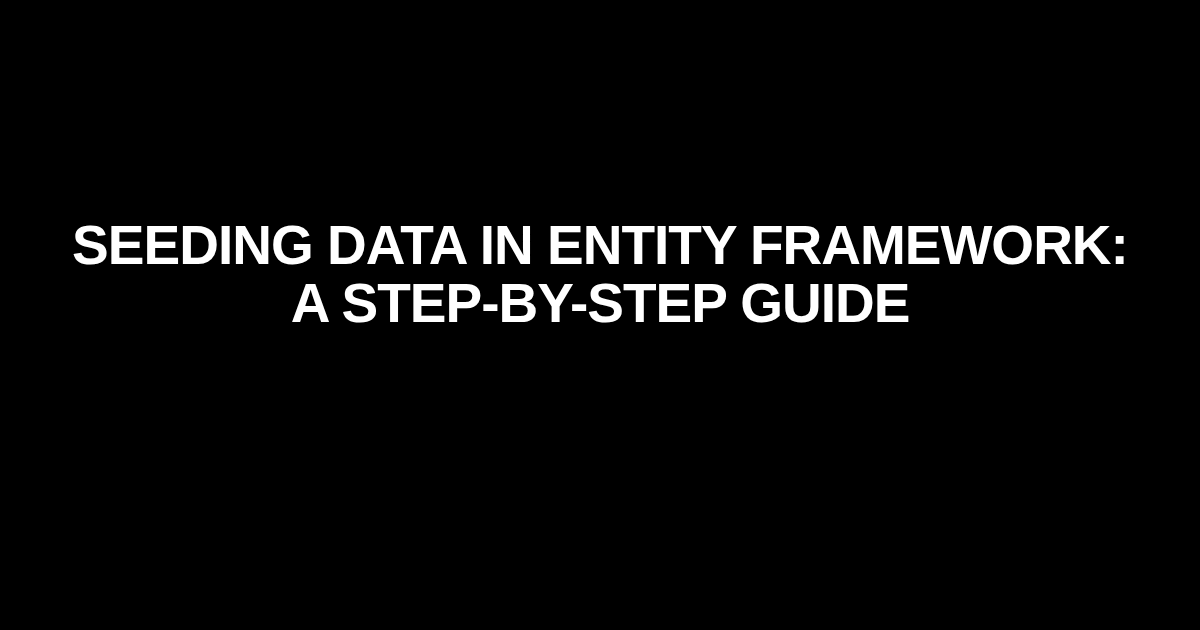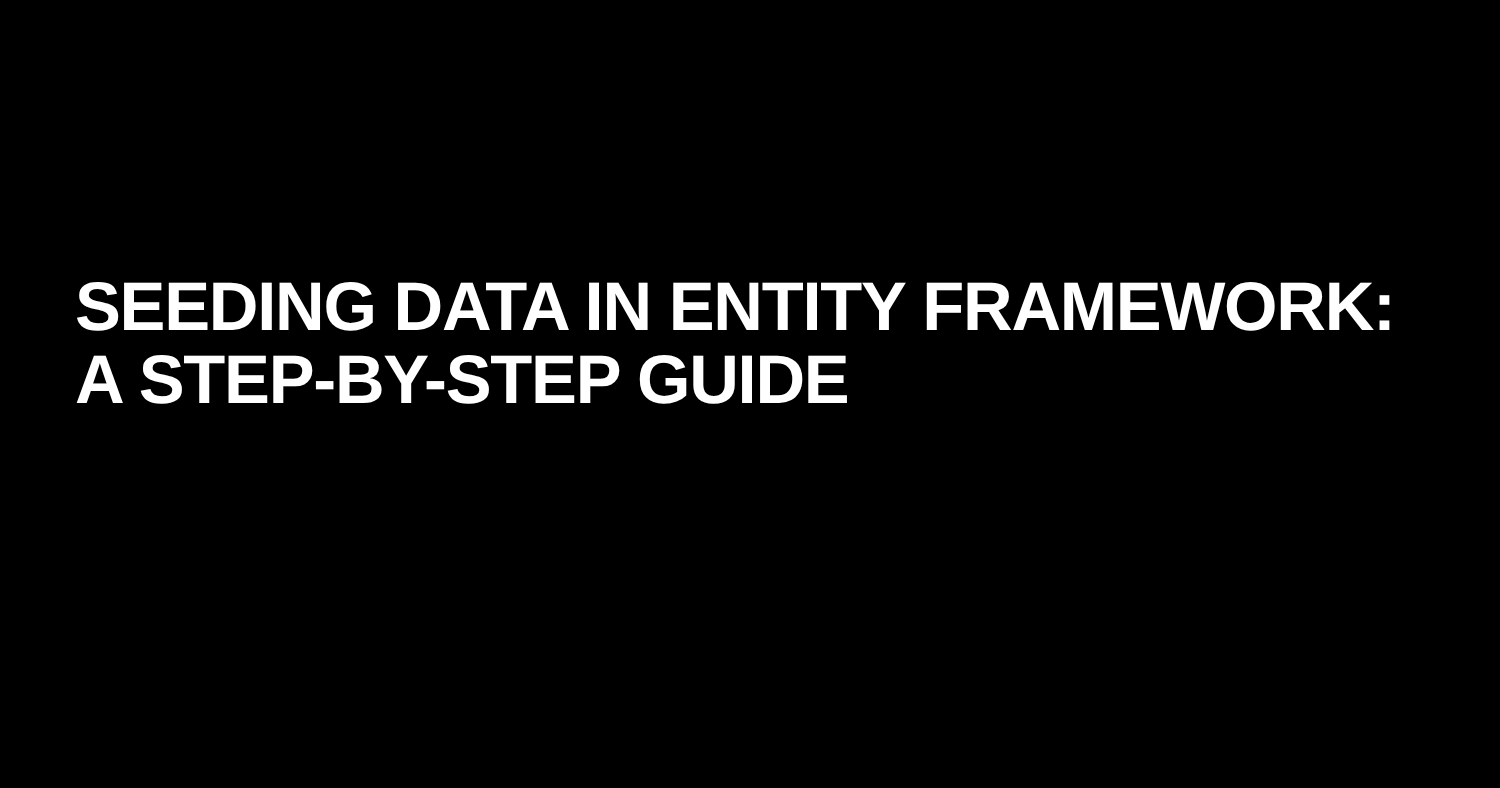--- a/index.html
+++ b/index.html
@@ -11,20 +11,21 @@
       width: 1200px;
       height: 630px;
       background-color: #000000;
       display: flex;
       align-items: center;
       justify-content: center;
       overflow: hidden;
     }
     .title-container {
       width: 100%;
+      text-align: center;
       padding: 0 60px;
       margin-top: -80px;
     }
     .title {
       color: #ffffff;
       font-family: 'Arial Black', 'Helvetica Neue', Helvetica, Arial, sans-serif;
       font-weight: 900;
       font-size: 55px;
       text-transform: uppercase;
       line-height: 1.05;

